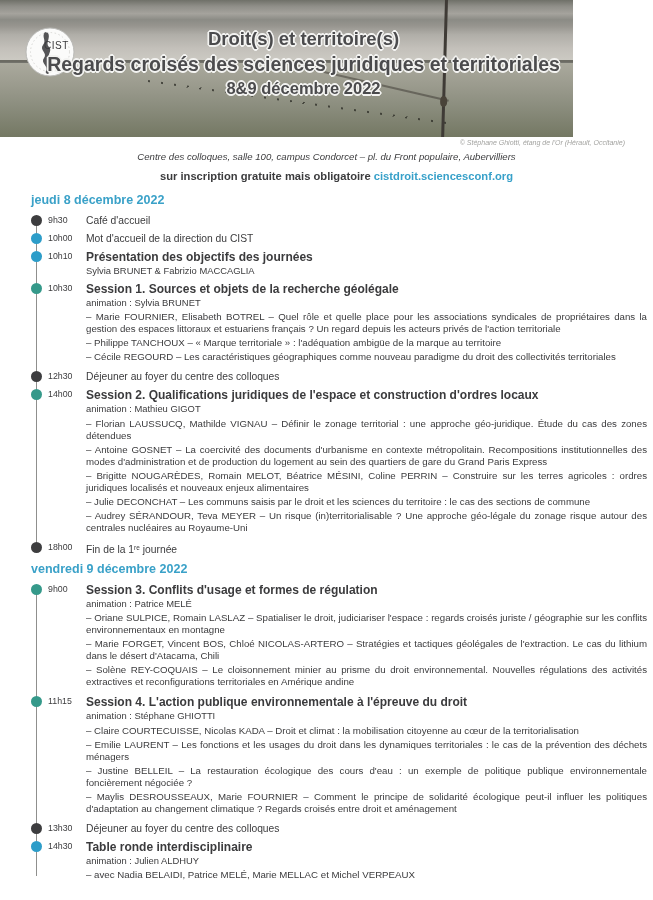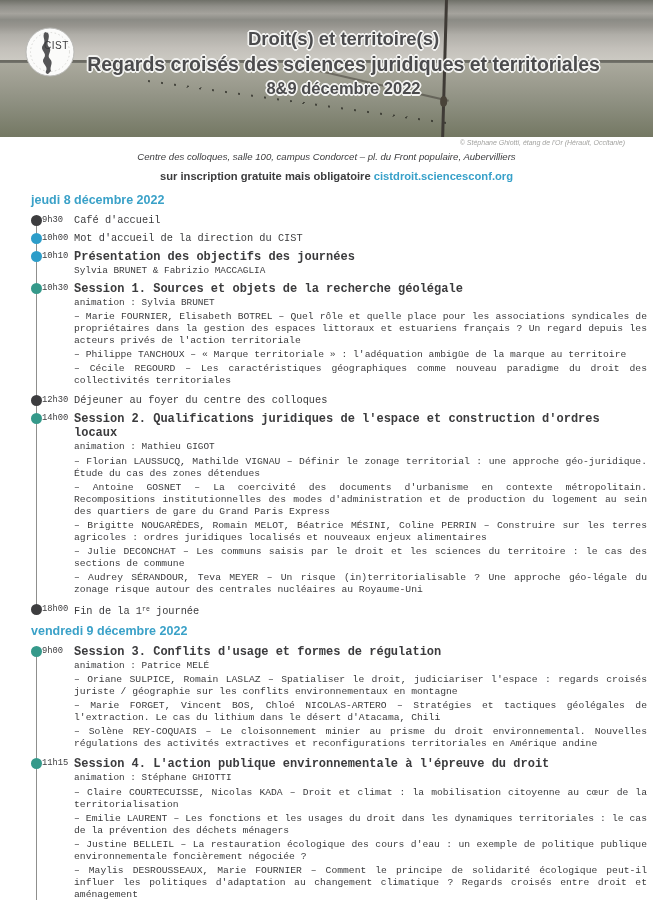--- a/index.html
+++ b/index.html
@@ -2,21 +2,21 @@
 <html lang="fr"><head>
 <meta charset="utf-8">
 <style>
   * { margin:0; padding:0; box-sizing:border-box; }
   html,body { background:#fff; }
   body { width:653px; height:900px; overflow:hidden;
          font-family:"Liberation Sans","DejaVu Sans",sans-serif; color:#3b3b3d; }
   .page { width:653px; height:900px; background:#fff; }
 
   
-  .hero { position:relative; width:653px; height:137px; overflow:hidden; }
+  .hero { position:relative; width:573px; height:137px; overflow:hidden; }
   .sky { position:absolute; left:0; top:0; width:100%; height:62px;
          background:linear-gradient(180deg,#6f7068 0%,#8f8e88 10%,#a5a39d 22%,#8b8b85 32%,#97958f 42%,#b0aea8 56%,#c3c0ba 78%,#cdcbc4 100%); }
   .horizon { position:absolute; left:0; top:60px; width:100%; height:3px; background:#5a5b52; opacity:.85; }
   .water { position:absolute; left:0; top:63px; width:100%; height:74px;
            background:linear-gradient(180deg,#aaa99d 0%,#9c9c8f 28%,#8d8f80 55%,#7f8270 80%,#747863 100%); }
   .stakes { position:absolute; left:148px; top:80px; width:305px; height:2px;
             transform:rotate(8deg); transform-origin:left center;
             background:repeating-linear-gradient(90deg,rgba(42,42,36,.75) 0 2px,transparent 2px 13px); }
   .rope { position:absolute; left:285px; top:62px; width:168px; height:1.5px;
           background:rgba(58,53,47,.5); transform:rotate(13deg); transform-origin:left center; }
@@ -45,21 +45,21 @@
   .venue { margin-top:4px; text-align:center; font-style:italic; font-size:9.6px; line-height:12px; }
   .reg { margin-top:6px; text-align:center; font-weight:700; font-size:11.2px; line-height:14px;padding-left:20px; }
   .reg a { color:#37a0c9; text-decoration:none; font-weight:700; }
 
   
   .day-title { margin:10px 0 6px 31px; font-size:12.5px; font-weight:700; color:#3aa1c8; line-height:15px; }
   .day-title.second { margin-top:6px; }
   .items { position:relative; }
   .rail { position:absolute; left:35.7px; top:7px; bottom:7px; width:1.5px; background:#8f8f8d; }
   .item { position:relative; display:grid; grid-template-columns:11px 32px 1fr;
-          padding:0 6px 0 31px; margin-bottom:5px; align-items:start;font-family:Liberation Mono, monospace; }
+          column-gap:6px; padding:0 6px 0 31px; margin-bottom:5px; align-items:start; }
   .bullet { width:11px; height:11px; border-radius:50%; margin-top:1px; position:relative; z-index:1; }
   .bullet[data-c="dark"] { background:#3d3d3f; }
   .bullet[data-c="blue"] { background:#2d9dc9; }
   .bullet[data-c="teal"] { background:#35998a; }
   .time { font-size:8.8px; line-height:13px; color:#3c3c3e; }
   .plain-title { font-size:10.3px; line-height:13px; }
   .session-title { font-size:12px; font-weight:700; line-height:14px; }
   .anim { font-size:9.4px; line-height:11.5px; margin-top:1px; }
   .talks { margin-top:3px; }
   .talk { font-size:9.7px; line-height:12px; margin-bottom:2px; text-align:justify; }

